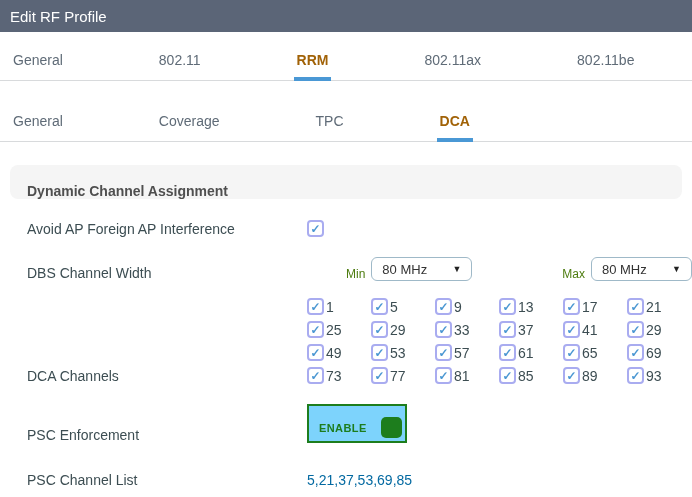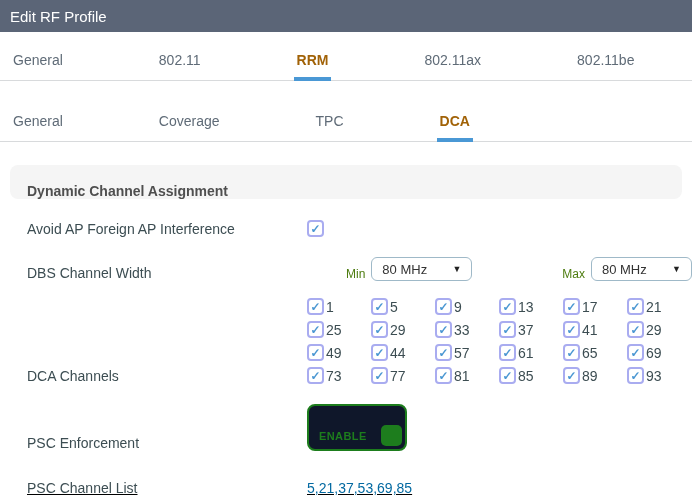--- a/index.html
+++ b/index.html
@@ -48,21 +48,21 @@
   .form-row { display:flex; align-items:flex-end; }
   .form-label {
     width:280px; flex:0 0 280px;
     font-size:14px; color:#3c4d52;
     padding-top:5px;
   }
   .row-avoid  { margin-top:17px; }
   .row-dbs    { margin-top:20px; }
   .row-dca    { margin-top:15px; }
   .row-psc    { margin-top:20px; }
-  .row-psclist{ margin-top:24px;text-decoration:underline; }
+  .row-psclist{ margin-top:24px; }
 
   
   .checkbox {
     width:17px; height:17px; flex:0 0 17px;
     border:2px solid #a9acf0; border-radius:4px;
     background:#ffffff;
     display:inline-flex; align-items:center; justify-content:center;
     color:#4a97d2; font-size:12px; font-weight:bold; line-height:1;
   }
 
@@ -84,23 +84,23 @@
     display:grid;
     grid-template-columns:repeat(6, 64px);
     row-gap:6px; padding-top:2px;
   }
   .ch { display:inline-flex; align-items:center; gap:2px; }
   .ch-label { font-size:14px; color:#3c4d52; }
 
   
   .toggle {
     display:inline-flex; align-items:center;
-    border:2px solid #1d7d1d; border-radius:8px;
-    padding:19px 3px 3px 10px; gap:14px;
-    background:#0f172a;
+    border:2px solid #1d7d1d; border-radius:0;
+    padding:11px 3px 3px 10px; gap:14px;
+    background:#7dd3fc;
   }
   .toggle-label {
     color:#1d7d1d; font-size:11px; font-weight:bold; letter-spacing:0.4px;
   }
   .toggle-knob {
     width:21px; height:21px; background:#1d7d1d; border-radius:5px;
     display:inline-block;
   }
 
   .static-value { font-size:14px; color:#0369a1; padding-top:5px; }
@@ -203,21 +203,21 @@
           <span class="ch">
             <span class="checkbox">✓</span>
             <span class="ch-label">29</span>
           </span>
           <span class="ch">
             <span class="checkbox">✓</span>
             <span class="ch-label">49</span>
           </span>
           <span class="ch">
             <span class="checkbox">✓</span>
-            <span class="ch-label">44</span>
+            <span class="ch-label">53</span>
           </span>
           <span class="ch">
             <span class="checkbox">✓</span>
             <span class="ch-label">57</span>
           </span>
           <span class="ch">
             <span class="checkbox">✓</span>
             <span class="ch-label">61</span>
           </span>
           <span class="ch">

